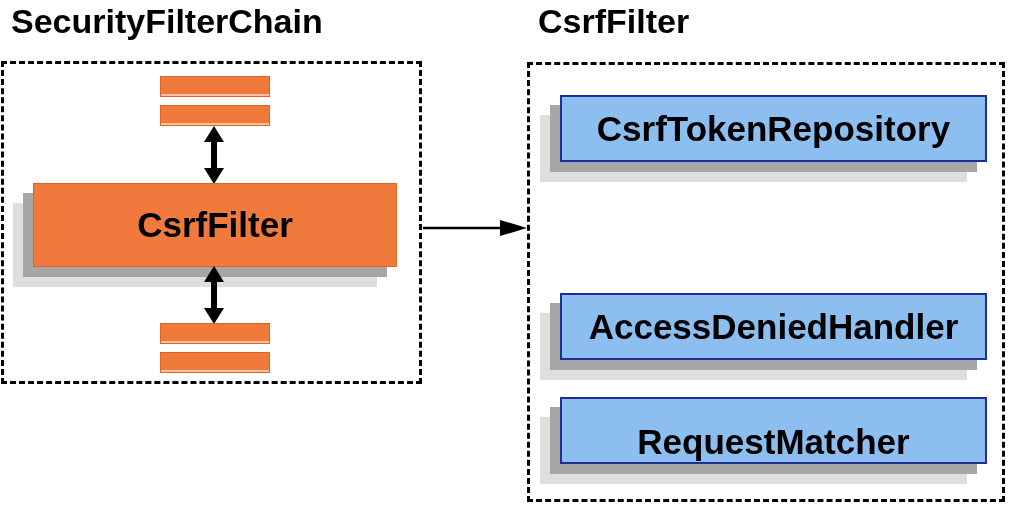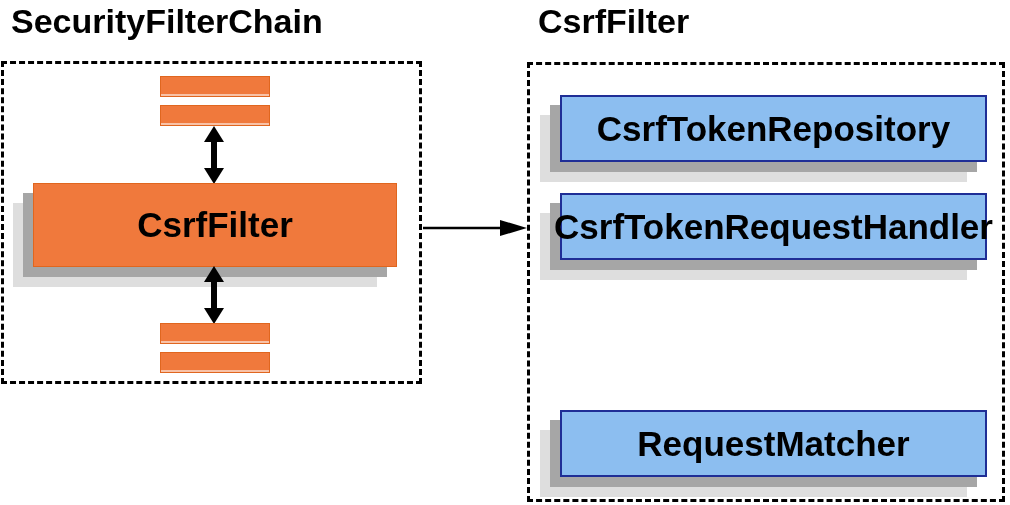--- a/index.html
+++ b/index.html
@@ -60,21 +60,21 @@
     display:flex;align-items:center;justify-content:center;
     box-shadow:-10px 10px 0 var(--shadow-dark), -20px 20px 0 var(--shadow-light);
   }
   .box-label{
     font-size:35px;
     font-weight:bold;
     color:var(--ink);
     white-space:nowrap;
   }
   .arrow{position:absolute;color:var(--arrow);}
-  .c1{top:95px;} .c2{top:193px;} .c3{top:293px;} .c4{top:410px;}
+  .c1{top:95px;} .c2{top:193px;} .c3{top:293px;} .c4{top:397px;align-items:flex-end;}
   .b1{left:160px;top:76px;} .b2{left:160px;top:105px;}
   .b3{left:160px;top:323px;} .b4{left:160px;top:352px;}
 </style>
 </head>
 <body>
 
 <div class="canvas">
 
   <div class="title" style="left:11px;top:3px;">SecurityFilterChain</div>
 
@@ -108,22 +108,22 @@
     <line x1="0" y1="9" x2="80" y2="9" stroke="currentColor" stroke-width="2.5"></line>
     <polygon points="104,9 77,1 77,17" fill="currentColor"></polygon>
   </svg>
 
   <div class="dashed-box" style="left:527px;top:62px;width:478px;height:440px;"></div>
 
   <div class="blue-box c1">
     <span class="box-label">CsrfTokenRepository</span>
   </div>
 
-  <div class="blue-box c2">
-    <span class="box-label">CsrfTokenRequestHandler</span>
+
+  <div class="blue-box c3">
+    <span class="box-label">AccessDeniedHandler</span>
   </div>
-
 
   <div class="blue-box c4">
     <span class="box-label">RequestMatcher</span>
   </div>
 
 </div>
 
 </body></html>

